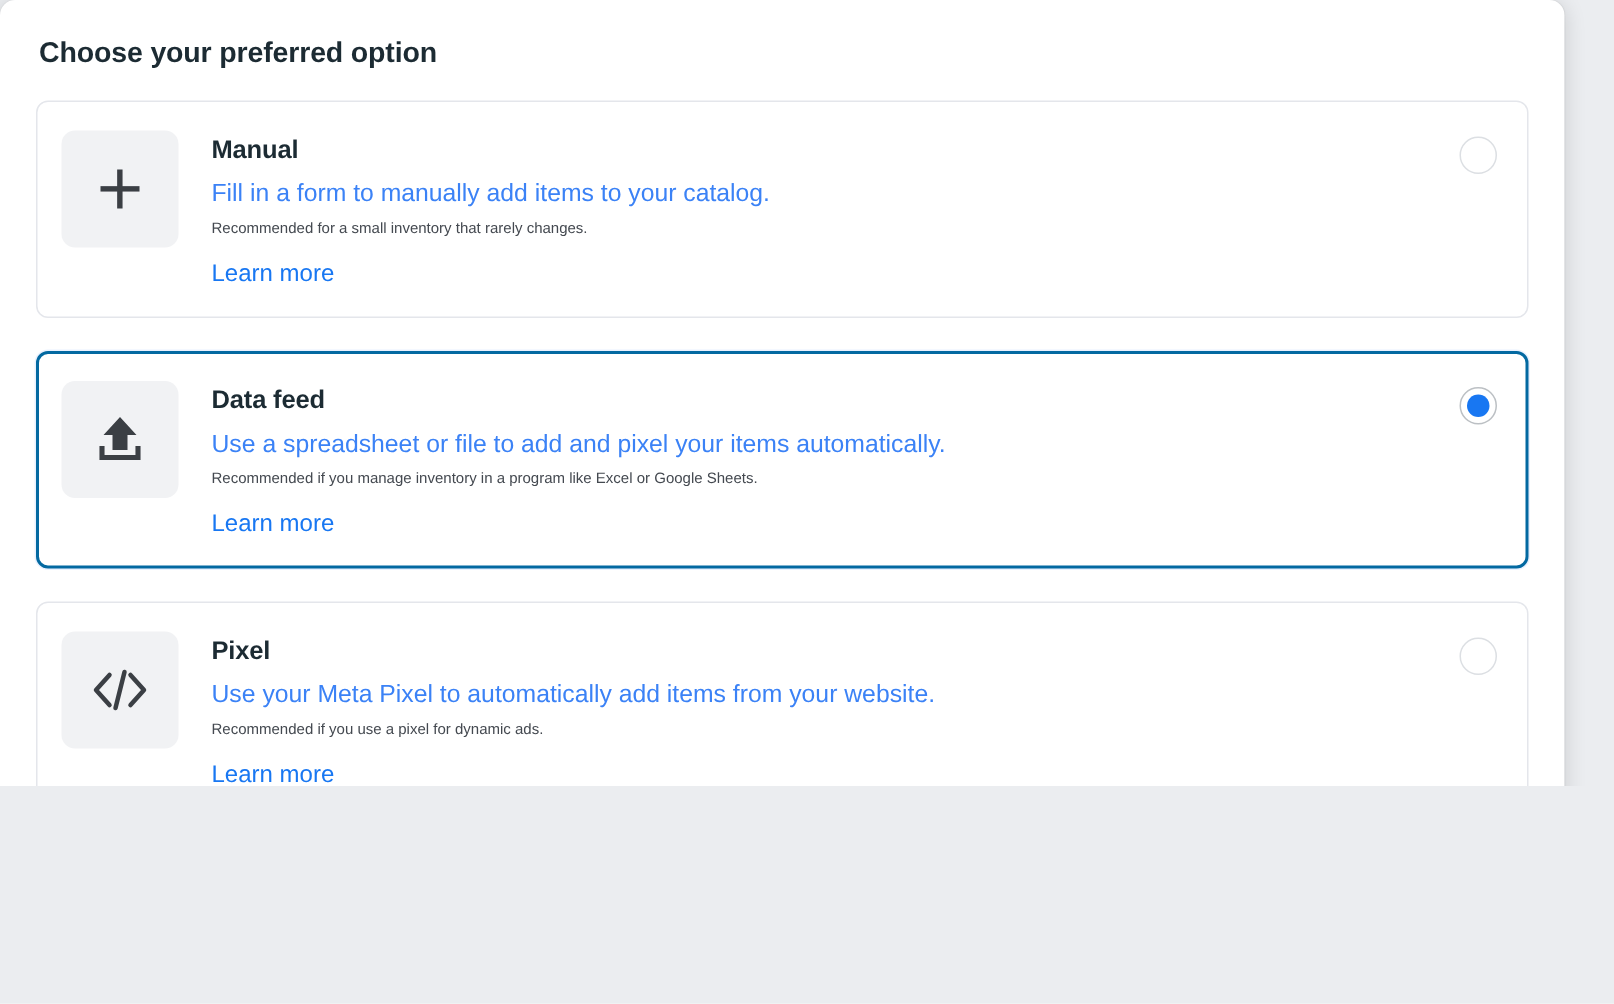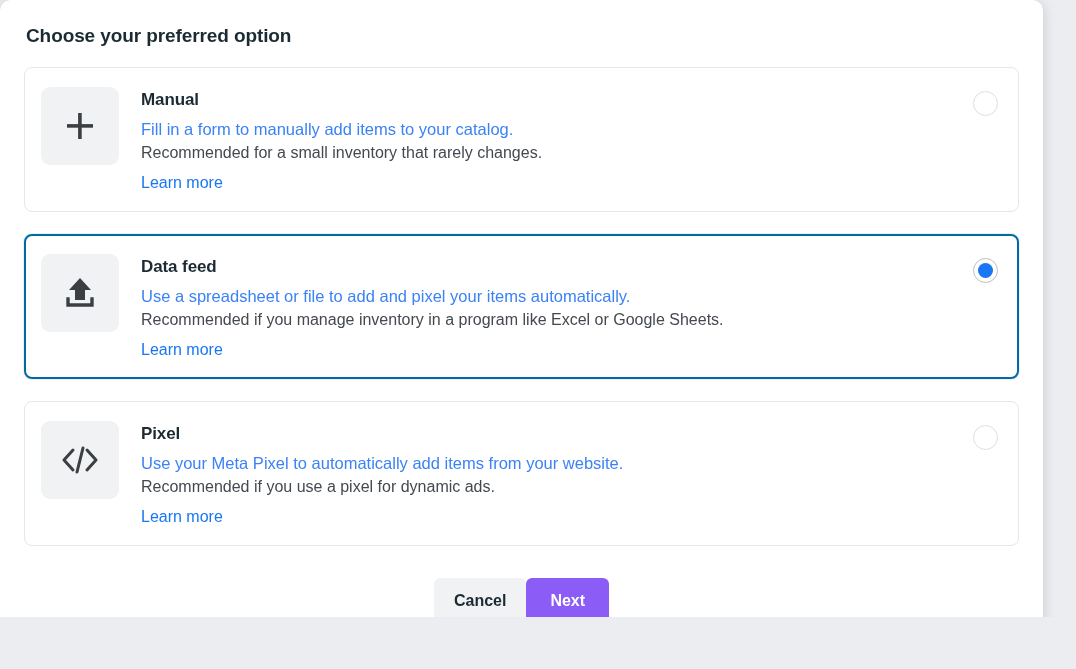--- a/index.html
+++ b/index.html
@@ -5,21 +5,21 @@
   * { box-sizing: border-box; }
   html, body {
     margin: 0; padding: 0;
     width: 1076px; height: 669px;
     background: #ebedf0;
     font-family: "Liberation Sans", sans-serif;
     -webkit-font-smoothing: antialiased;
   }
   #root {
     position: relative;
-    width: 1076px; height: 617px;
+    width: 1076px; height: 524px;
     overflow: hidden;
   }
   .dialog {
     position: absolute;
     left: 0px; top: 0px;
     width: 1043px; height: 644px;
     background: #ffffff;
     border-radius: 10px;
     box-shadow: 0 2px 14px rgba(0,0,0,0.14), 0 0 1px rgba(0,0,0,0.10);
   }
@@ -75,21 +75,21 @@
     margin-bottom: 7px;
     letter-spacing: -0.1px;
   }
   .option-desc {
     font-size: 16.5px;
     color: #3b82f6;
     line-height: 22px;
     margin-bottom: 3px;
   }
   .option-sub {
-    font-size: 16px;
+    font-size: 10px;
     color: #444950;
     line-height: 19px;
     margin-bottom: 11px;
   }
   .learn-more {
     font-size: 16px;
     color: #1877f2;
     line-height: 20px;
     text-decoration: none;
     display: inline-block;

